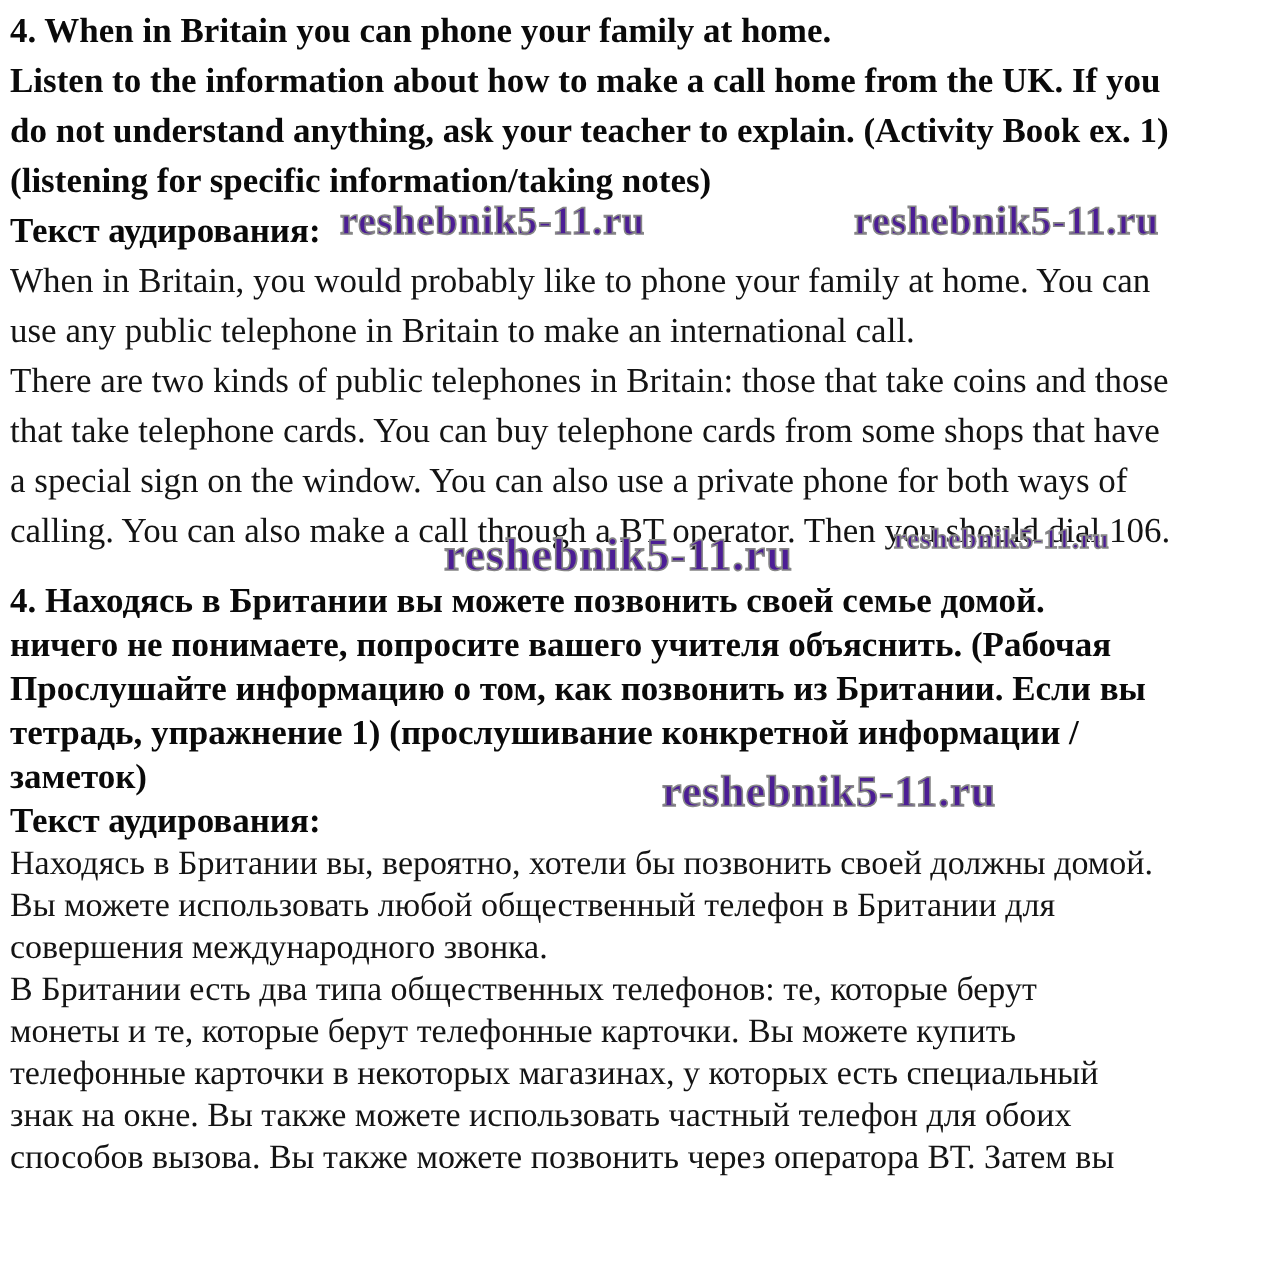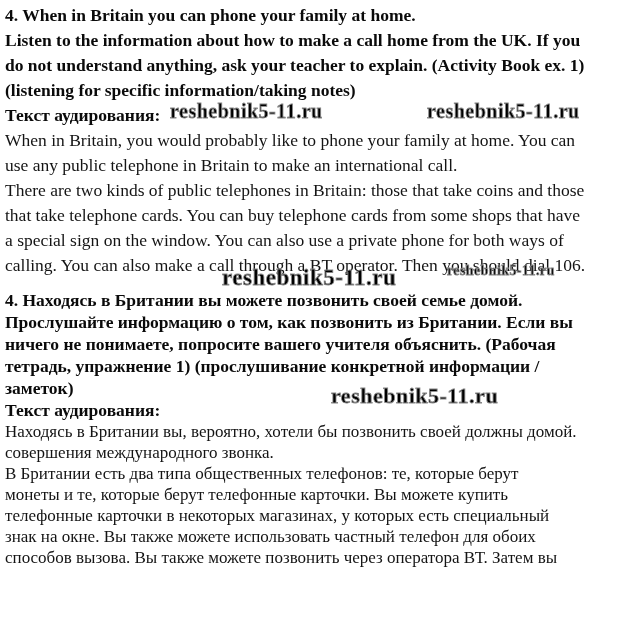--- a/index.html
+++ b/index.html
@@ -28,21 +28,21 @@
   .en { font-size: 17.5px; line-height: 25px; }
   .ru-head { font-size: 17.5px; line-height: 22px; }
   .ru-body { font-size: 17px; line-height: 21px; }
   .bold { font-weight: bold; color: #0a0a0a; }
   .gap-wm { height: 11px; }
   .wm {
     position: absolute;
     font-family: "Liberation Serif", serif;
     font-weight: 700;
     letter-spacing: 0.5px;
-    color: #000000;
+    color: #4c1d95;
     -webkit-text-stroke: 0.8px #878787;
     white-space: nowrap;
   }
   .wm1 { left: 170px; top: 100px; font-size: 20px; }
   .wm2 { left: 427px; top: 100px; font-size: 20px; }
   .wm3 { left: 222px; top: 265px; font-size: 23px; }
   .wm4 { left: 447px; top: 263px; font-size: 14px; letter-spacing: 0.4px; }
   .wm5 { left: 331px; top: 383px; font-size: 22px; }
 </style>
 </head>
@@ -61,28 +61,29 @@
     <div class="line en">When in Britain, you would probably like to phone your family at home. You can</div>
     <div class="line en">use any public telephone in Britain to make an international call.</div>
     <div class="line en">There are two kinds of public telephones in Britain: those that take coins and those</div>
     <div class="line en">that take telephone cards. You can buy telephone cards from some shops that have</div>
     <div class="line en">a special sign on the window. You can also use a private phone for both ways of</div>
     <div class="line en">calling. You can also make a call through a BT operator. Then you should dial 106.</div>
 
     <div class="gap-wm"></div>
 
     <div class="line ru-head bold">4. Находясь в Британии вы можете позвонить своей семье домой.</div>
+    <div class="line ru-head bold">ничего не понимаете, попросите вашего учителя объяснить. (Рабочая</div>
     <div class="line ru-head bold">Прослушайте информацию о том, как позвонить из Британии. Если вы</div>
-    <div class="line ru-head bold">ничего не понимаете, попросите вашего учителя объяснить. (Рабочая</div>
     <div class="line ru-head bold">тетрадь, упражнение 1) (прослушивание конкретной информации /</div>
     <div class="line ru-head bold">заметок)</div>
 
     <div class="line ru-head"><span class="bold">Текст аудирования:</span></div>
 
     <div class="line ru-body">Находясь в Британии вы, вероятно, хотели бы позвонить своей должны домой.</div>
+    <div class="line ru-body">Вы можете использовать любой общественный телефон в Британии для</div>
     <div class="line ru-body">совершения международного звонка.</div>
     <div class="line ru-body">В Британии есть два типа общественных телефонов: те, которые берут</div>
     <div class="line ru-body">монеты и те, которые берут телефонные карточки. Вы можете купить</div>
     <div class="line ru-body">телефонные карточки в некоторых магазинах, у которых есть специальный</div>
     <div class="line ru-body">знак на окне. Вы также можете использовать частный телефон для обоих</div>
     <div class="line ru-body">способов вызова. Вы также можете позвонить через оператора ВТ. Затем вы</div>
   </div>
 
   <div class="wm wm1">reshebnik5-11.ru</div>
   <div class="wm wm2">reshebnik5-11.ru</div>

